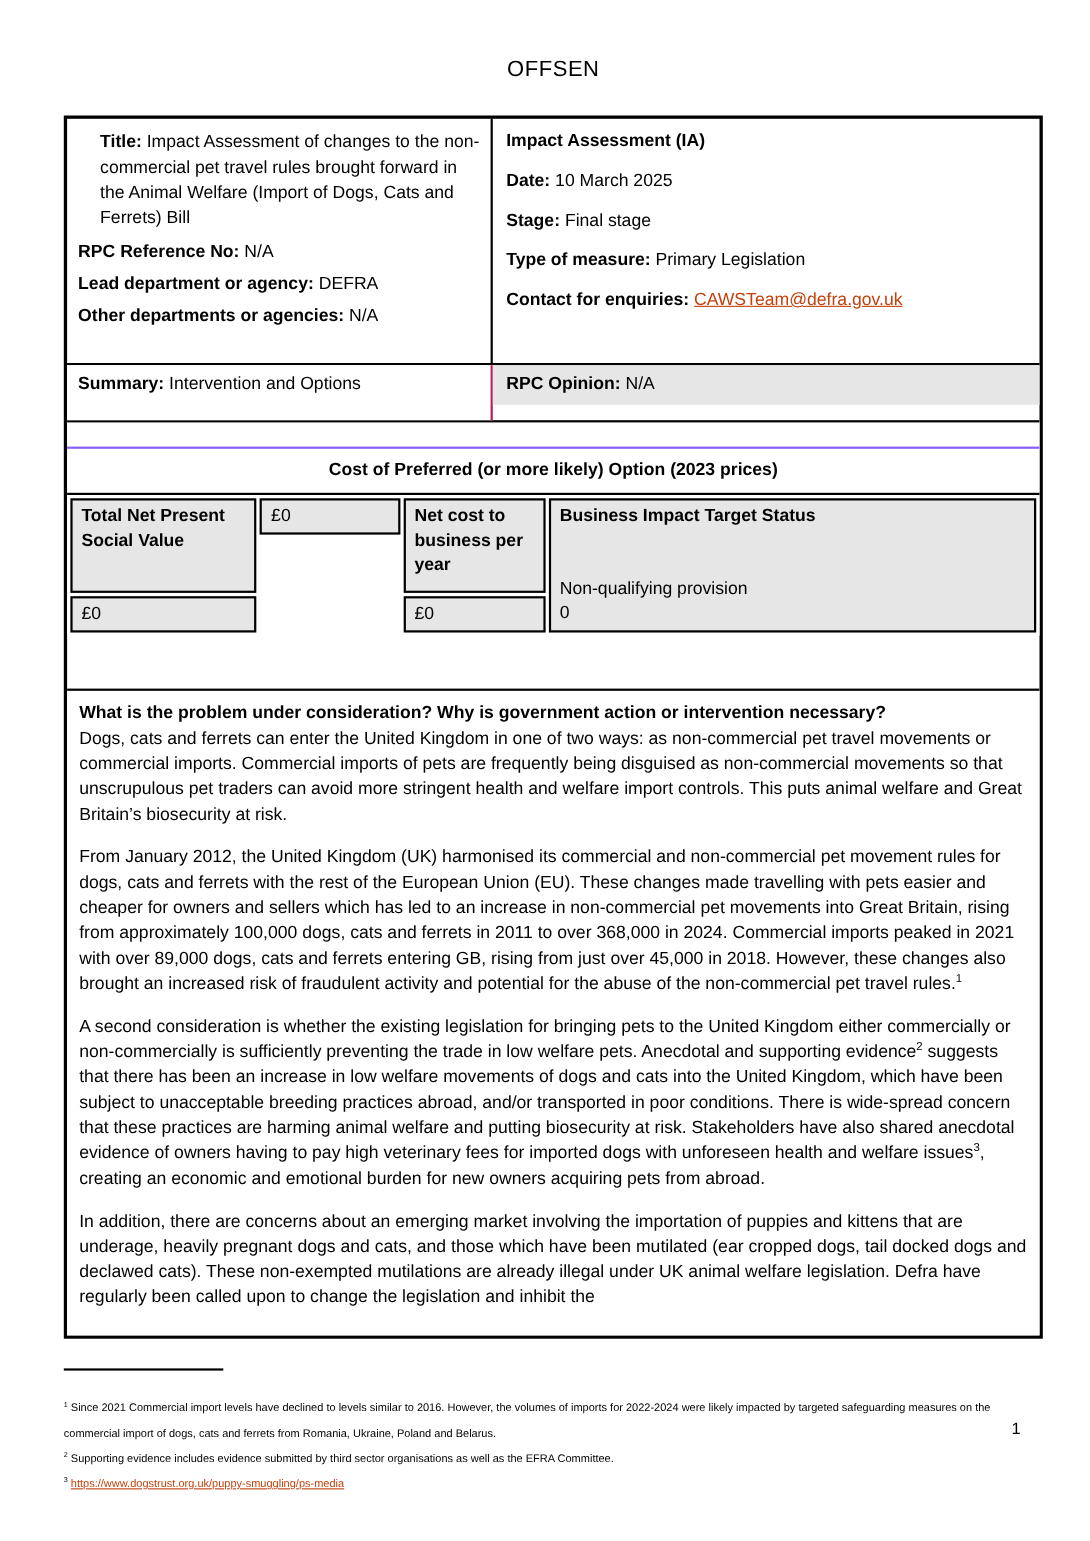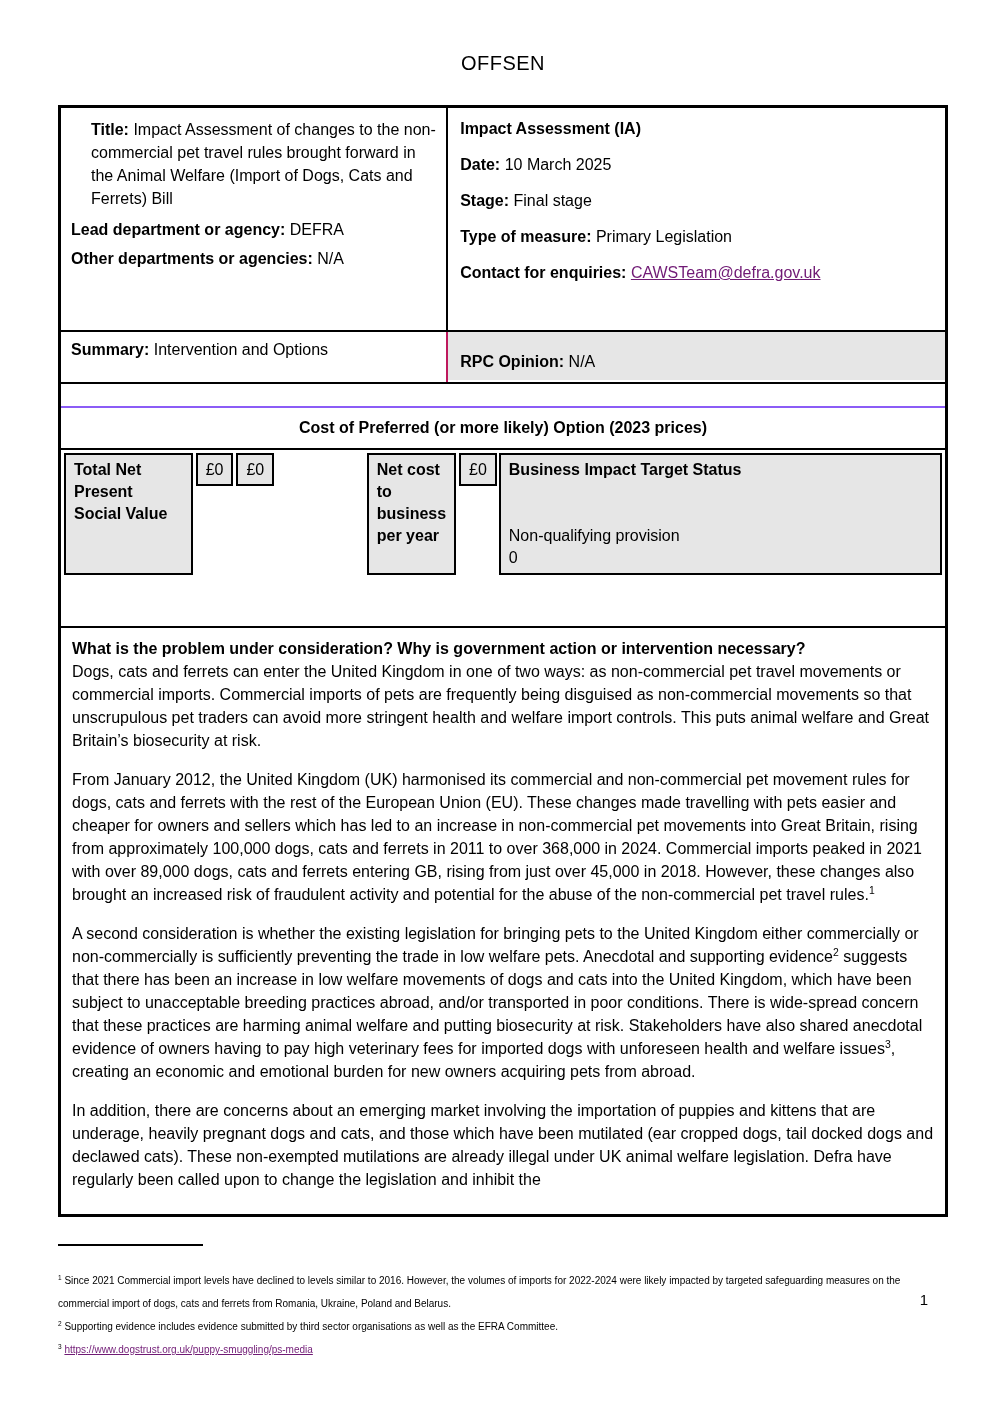--- a/index.html
+++ b/index.html
@@ -18,65 +18,66 @@
   .row-split { display:grid; grid-template-columns:43.8% 1fr; }
   .cell-title { border-right:2px solid #000; padding:10px 10px; height:222px; line-height:23px; }
   .title-para { margin-bottom:9px;margin-left:20px; }
   .fields-tight .field-line { margin-top:7px; line-height:22px; }
   .cell-ia { padding:10px 12px; height:220px; line-height:22px; }
   .ia-heading { font-weight:bold; }
   .fields-loose .field-line { margin-top:14px; line-height:22px; }
 
   .row-summary { border-top:2px solid #000; }
   .cell-summary { border-right:2px solid #be185d; padding:9px 10px; height:50px; background:#fff; }
-  .cell-rpc { padding:21px 12px; height:48px; background:#e6e6e6; }
+  .cell-rpc { padding:9px 12px; height:36px; background:#e6e6e6; }
 
   .empty-row { border-top:2px solid #000; height:24px; background:#fff; }
 
   .cost-title { border-top:2px solid #8b5cf6; height:42px; display:flex; align-items:center; justify-content:center; font-weight:bold; background:#fff; }
 
   .cost-grid {
     border-top:2px solid #000; background:#fff; padding:3px;
     display:grid; grid-template-columns:19.3% 14.5% 14.7% 1fr; gap:3px;
     height:130px;
   }
-  .cost-col { display:flex; flex-direction:row; gap:3px; }
+  .cost-col { display:flex; flex-direction:column; gap:3px; }
   .cost-cell { background:#e6e6e6; border:2px solid #000; padding:4px 8px; line-height:22px; }
   .cost-head { font-weight:bold; flex:1; }
   .cost-val { height:33px; }
   .bit-cell { display:flex; flex-direction:column; }
   .bit-head { font-weight:bold; }
   .bit-provision { margin-top:auto; }
 
   .q-box { border-top:2px solid #000; padding:9px 11px 0 11px; height:588px; overflow:hidden; line-height:23px; background:#fff;margin-top:48px; }
   .q-heading { font-weight:bold; }
   .q-body p.para { margin-top:16px; }
   .q-body p.para:first-child { margin-top:0; }
   sup { font-size:0.65em; vertical-align:super; line-height:0; }
 
   .footnote-sep { margin-top:27px; width:145px; border-top:2px solid #000; }
   .footnotes { margin-top:23px; font-size:10px; line-height:23px; }
   .footnotes p.footnote { margin:0; }
-  .doc-link { color:#701a75; text-decoration:underline; }
+  .doc-link { color:#c2410c; text-decoration:underline; }
 
   .page-number { position:absolute; right:63px; top:1291px; font-size:15px; }
 </style>
 </head>
 <body>
 
 <div class="content">
 
   <div class="classification">OFFSEN</div>
 
   <div class="doc-table">
 
     <div class="row-split">
       <div class="cell-title">
         <p class="title-para"><b>Title:</b><span> Impact Assessment of changes to the non-commercial pet travel rules brought forward in the Animal Welfare (Import of Dogs, Cats and Ferrets) Bill</span></p>
         <div class="fields-tight">
+            <div class="field-line"><b>RPC Reference No:</b> N/A</div>
             <div class="field-line"><b>Lead department or agency:</b> DEFRA</div>
             <div class="field-line"><b>Other departments or agencies:</b> N/A</div>
           </div>
       </div>
       <div class="cell-ia">
         <div class="ia-heading">Impact Assessment (IA)</div>
         <div class="fields-loose">
             <div class="field-line"><b>Date:</b> 10 March 2025</div>
             <div class="field-line"><b>Stage:</b> Final stage</div>
             <div class="field-line"><b>Type of measure:</b> Primary Legislation</div>

